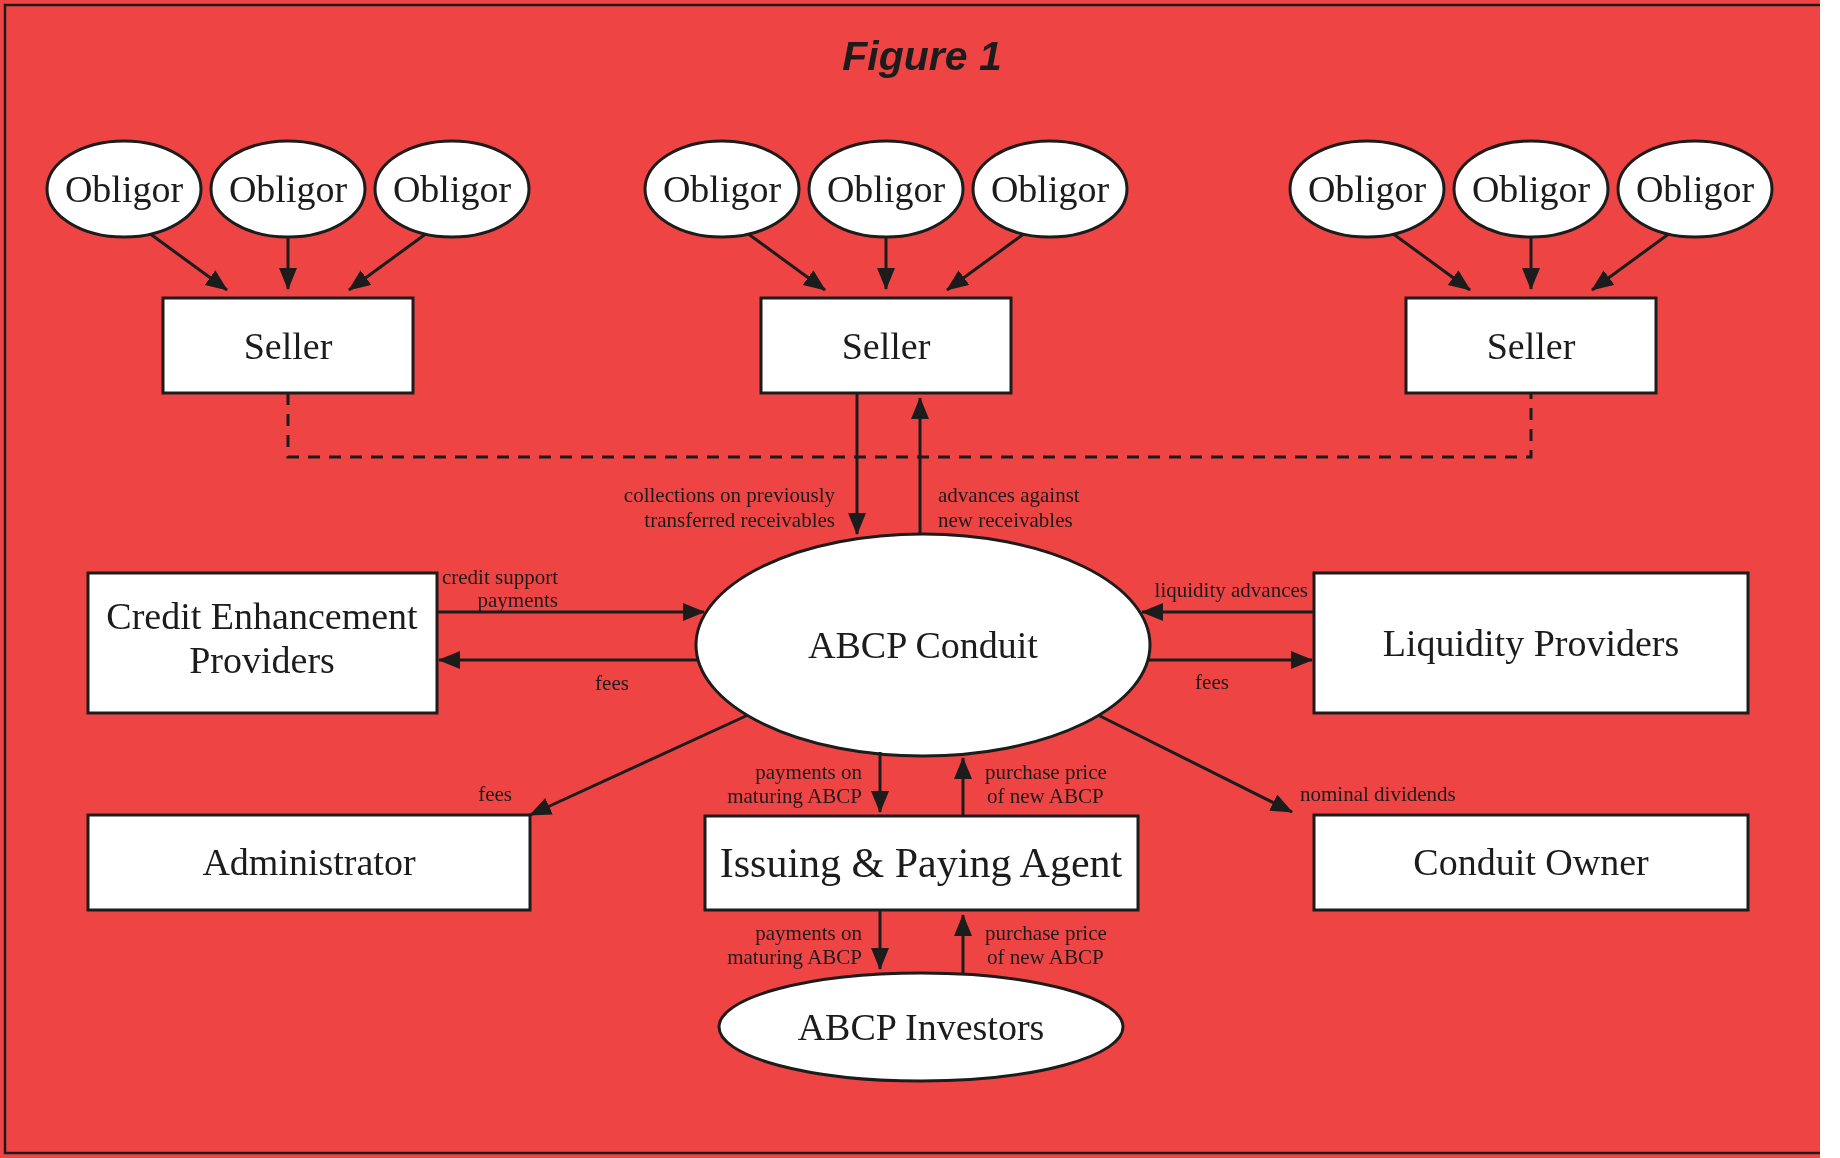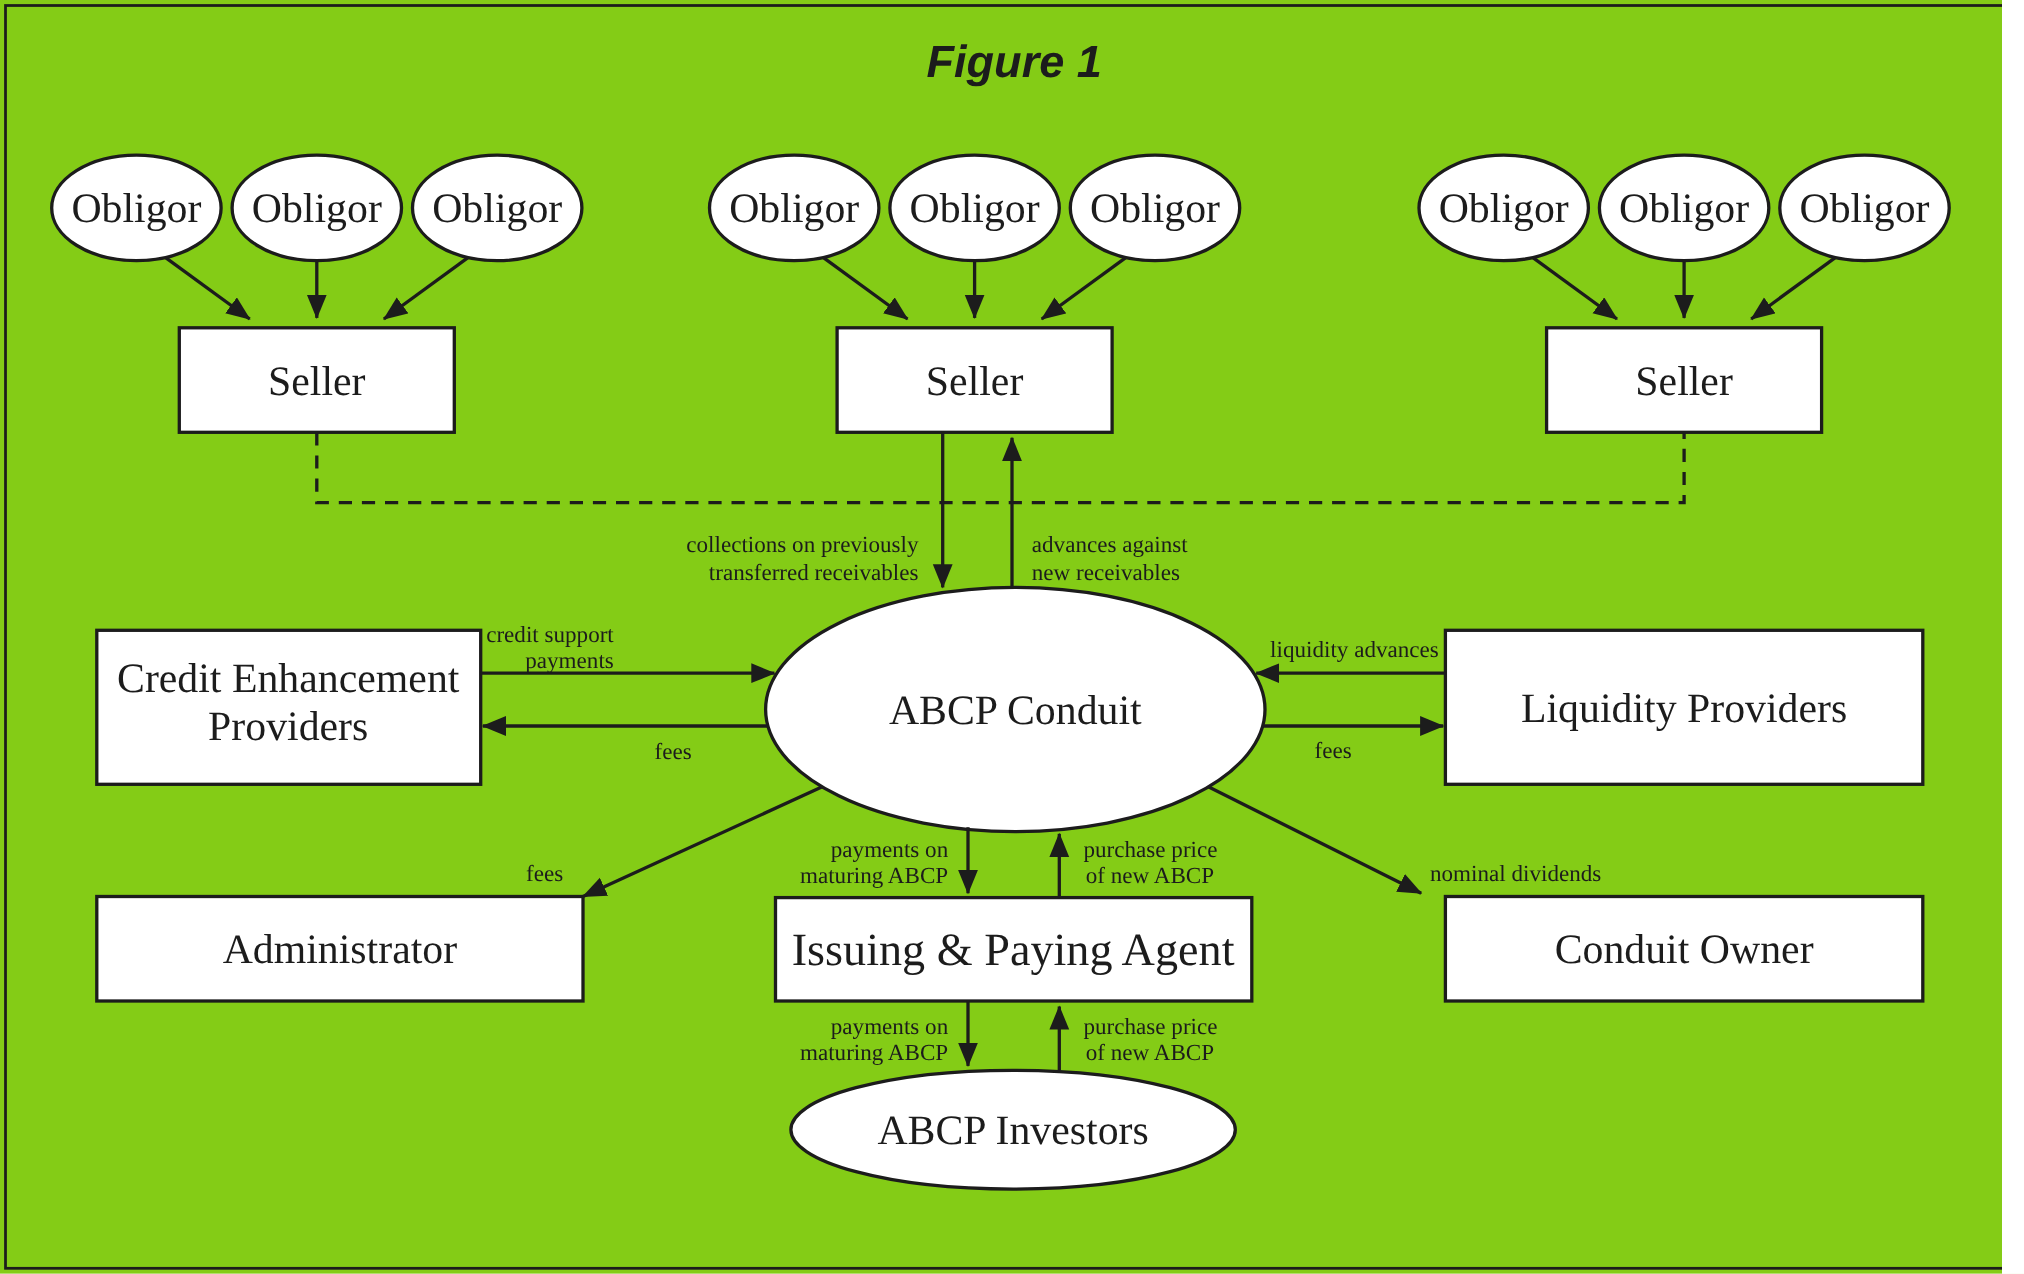--- a/index.html
+++ b/index.html
@@ -4,21 +4,21 @@
 <style>
   html, body {
     margin: 0;
     padding: 0;
     background: #ffffff;
   }
   .page {
     position: relative;
     width: 1820px;
     height: 1158px;
-    background: #84cc16;
+    background: #ef4444;
     overflow: hidden;
   }
   svg { display: block; }
   text {
     font-family: "Liberation Serif", "DejaVu Serif", serif;
     fill: #1c1c1c;
   }
   .node-label   { font-size: 38px; }
   .big-label    { font-size: 42px; }
   .edge-label   { font-size: 21px; }

